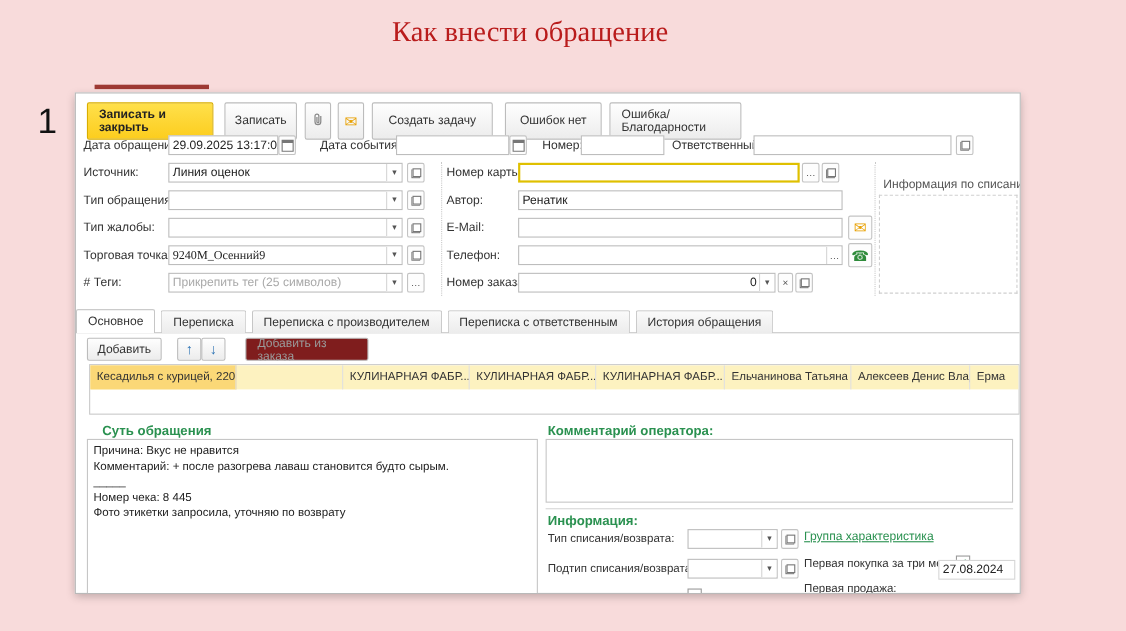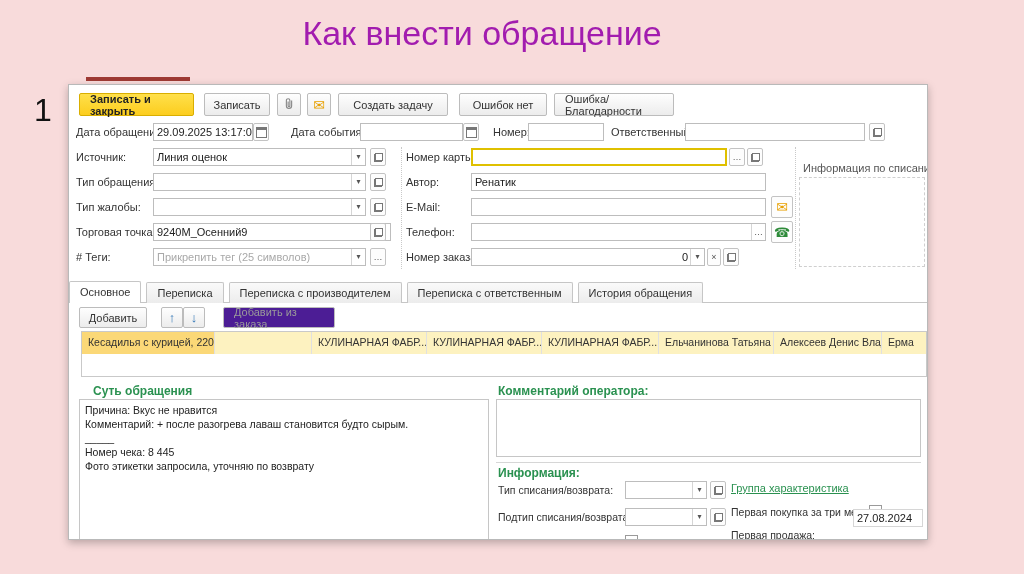--- a/index.html
+++ b/index.html
@@ -5,22 +5,22 @@
   * { margin:0; padding:0; box-sizing:border-box; }
   html,body { width:1024px; height:574px; }
   body {
     font-family:"Liberation Sans", sans-serif;
     background:#f8dbdb;
     position:relative;
     overflow:hidden;
   }
   .slide-title {
     position:absolute; top:14px; left:0; right:60px;
-    text-align:center; font-size:34px; color:#a21caf;
-    font-family:Liberation Sans, sans-serif;
+    text-align:center; font-size:26px; color:#b91c1c;
+    font-family:Liberation Serif, serif;
   }
   .step-num {
     position:absolute; left:34px; top:92px;
     font-size:32px; color:#111;
   }
   .crop-bar { position:absolute; left:86px; top:77px; width:104px; height:4px; background:#9e3a34; }
   .win {
     position:absolute; left:68px; top:84px; width:860px; height:456px;
     background:#fff; border:1px solid #b9b9b9;
     box-shadow:0 3px 8px rgba(0,0,0,.25);
@@ -38,21 +38,21 @@
     border-left:1px solid #d5d5d5; color:#555; font-size:8px;
     display:flex; align-items:center; justify-content:center; background:#fff;
   }
   .val-right { position:absolute; right:16px; top:0; line-height:16px; }
   .sq-btn {
     position:absolute; height:18px; width:16px; background:#fdfdfd;
     border:1px solid #c3c3c3; border-radius:2px; font-size:9px; color:#555;
     display:flex; align-items:center; justify-content:center; cursor:pointer;
   }
   .toolbtn {
-    position:absolute; height:23px; background:linear-gradient(#fefefe,#ececec);
+    position:absolute; height:34px; background:linear-gradient(#fefefe,#ececec);
     border:1px solid #bcbcbc; border-radius:2px; font-size:11px; color:#333;
     display:flex; align-items:center; justify-content:center; padding:0 10px; cursor:pointer;
   }
   .toolbtn.primary {
     background:linear-gradient(#ffe04b,#fccd1e); border-color:#d9ae00; font-weight:bold; color:#222;
   }
   .icon-btn { padding:0; width:24px; }
   .cal-icon { display:inline-block; width:11px; height:11px; border:1px solid #777; border-top:3px solid #777; background:#fff; }
   .open-icon { position:relative; display:inline-block; width:9px; height:9px; }
   .open-icon:before { content:""; position:absolute; left:0; bottom:0; width:6px; height:6px; border:1px solid #777; background:#fff; }
@@ -73,21 +73,21 @@
   .td { flex:none; padding:0 6px; line-height:21px; white-space:nowrap; overflow:hidden; border-right:1px solid #e0e0e0; font-size:10.5px; }
   .tr.data .td:first-child { background:#fbd877; }
   .sec-title { position:absolute; color:#2a9150; font-weight:bold; font-size:12px;text-align:right; }
   .textarea { position:absolute; border:1px solid #c6c6c6; background:#fff; padding:3px 5px; font-size:10.5px; line-height:14px; white-space:pre-wrap; color:#222; overflow:hidden; }
   .green-link { position:absolute; color:#2a9150; text-decoration:underline; cursor:pointer; white-space:nowrap; }
   .chk { position:absolute; width:13px; height:13px; border:1px solid #9a9a9a; background:#fff; text-align:center; line-height:12px; font-size:11px; color:#2a9150; cursor:pointer; }
   .hline { position:absolute; border-top:1px solid #d6d6d6; }
   .arrow-blue { color:#2e74b5; font-weight:bold; font-size:13px; }
   .mail-glyph { color:#e8a000; font-size:14px; }
   .phone-glyph { color:#2e8b3a; font-size:13px; }
-  .disabled { color:#9a9a9a; background:#4c1d95; cursor:default; }
+  .disabled { color:#9a9a9a; background:#7f1d1d; cursor:default; }
   .small-lbl { font-size:10.5px; }
 </style>
 </head>
 <body>
 
 <div class="slide-title">Как внести обращение</div>
 <div class="step-num">1</div>
 <div class="crop-bar"></div>
 
 <div class="win">
@@ -153,21 +153,21 @@
   <div class="lbl" style="left:7px; top:113px;">Тип жалобы:</div>
   <div class="fld" style="left:84px; top:113px; width:213px;">
     <span></span>
     <span class="combo-arrow">▾</span>
   </div>
   <div class="sq-btn" style="left:301px; top:113px;">
       <span class="open-icon"></span>
     </div>
 
   <div class="lbl" style="left:7px; top:138px;">Торговая точка:</div>
-  <div class="fld" style="left:84px; top:138px; width:238px;">
+  <div class="fld" style="left:84px; top:138px; width:213px;font-family:Liberation Serif, serif;">
     <span>9240М_Осенний9</span>
     <span class="combo-arrow">▾</span>
   </div>
   <div class="sq-btn" style="left:301px; top:138px;">
       <span class="open-icon"></span>
     </div>
 
   <div class="lbl" style="left:7px; top:163px;"># Теги:</div>
   <div class="fld" style="left:84px; top:163px; width:213px;">
     <span class="ph">Прикрепить тег (25 символов)</span>

